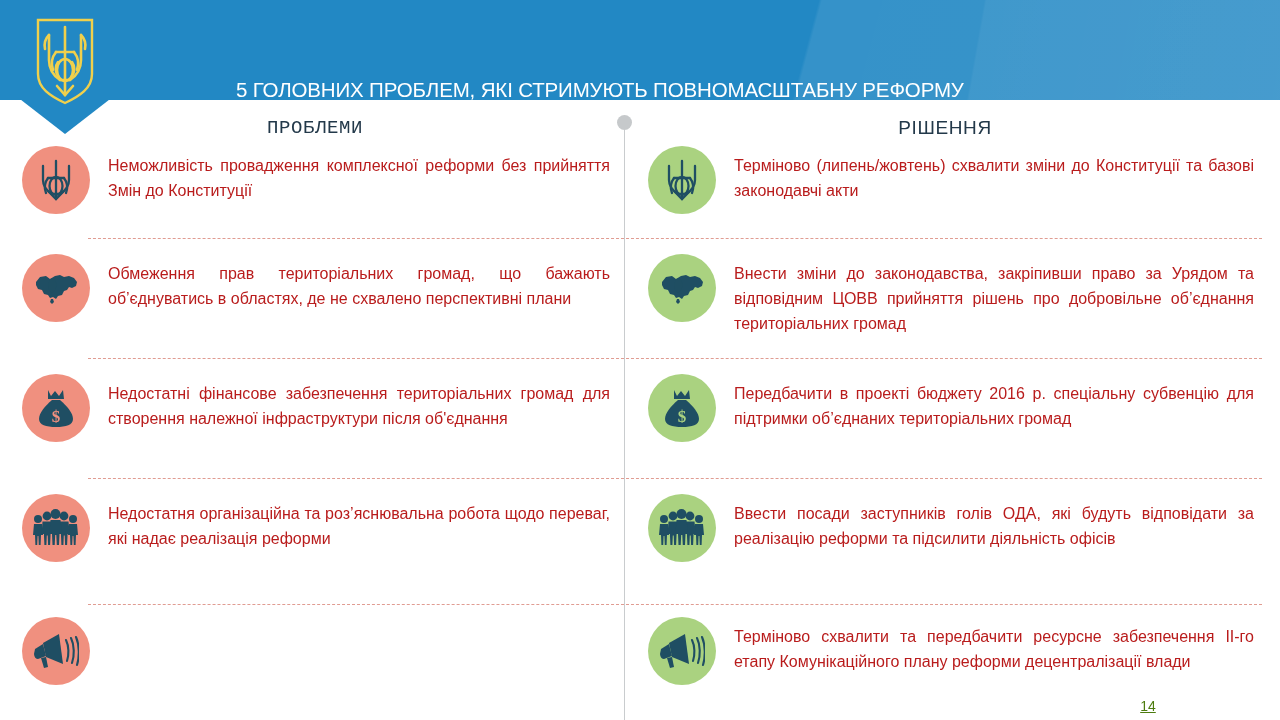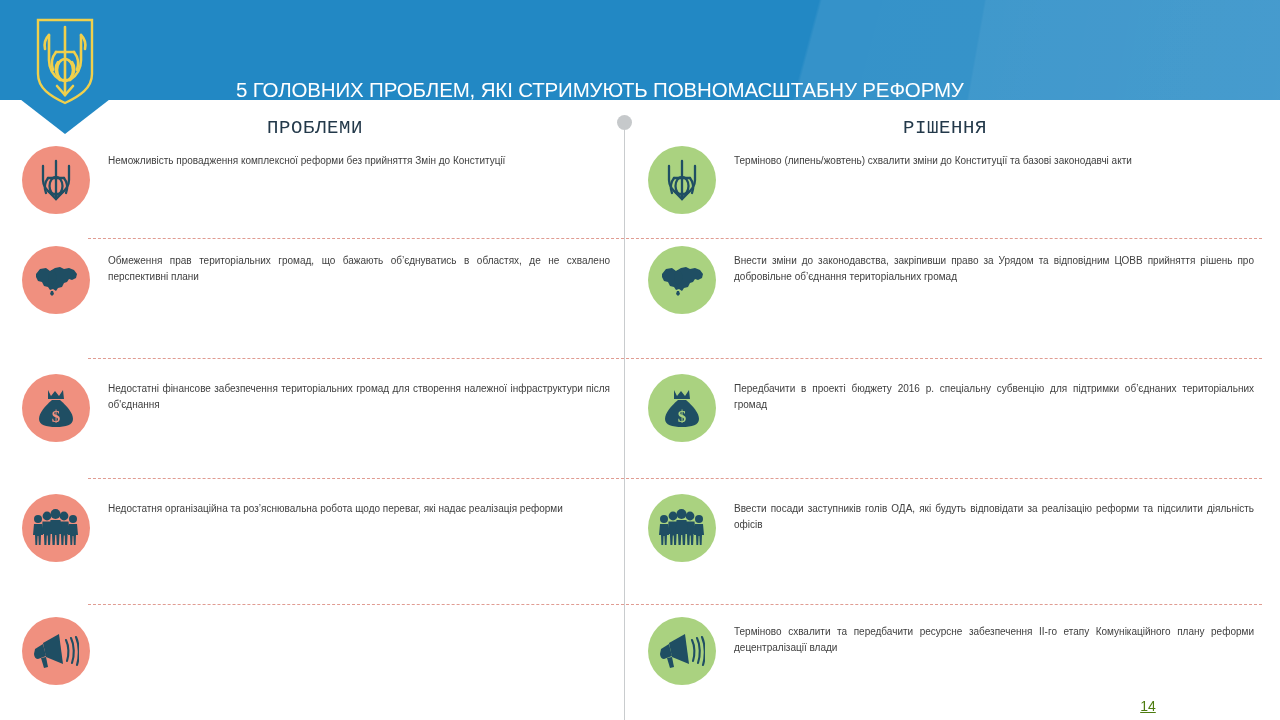--- a/index.html
+++ b/index.html
@@ -45,21 +45,21 @@
   }
 
   
   .col-title {
     position:absolute; top:112px; height:32px;
     font-size:19px; letter-spacing:0.6px;
     color:#23394a;
     display:flex; align-items:center; justify-content:center;
   }
   .col-title.left  { left:130px;  width:370px;font-family:Liberation Mono, monospace; }
-  .col-title.right { left:760px; width:370px;font-family:Liberation Mono, monospace; }
+  .col-title.right { left:760px; width:370px; }
 
   
   .center-line {
     position:absolute; left:624px; top:130px; width:1px; height:590px;
     background:#c9ccce;
   }
   .center-dot {
     position:absolute; left:617px; top:115px; width:15px; height:15px;
     border-radius:50%; background:#c6c9cb;
   }
@@ -76,23 +76,23 @@
     display:flex; align-items:center; justify-content:center;
     margin-top:2px;
   }
   .badge.prob { background:#f0907f; }
   .badge.sol  { background:#aad280; }
   .badge svg { display:block; }
 
   .txt {
     flex:1 1 auto;
     padding-left:18px;
-    font-size:10px;
+    font-size:16px;
     line-height:1.57;
-    color:#404040;
+    color:#b91c1c;
     text-align:justify;
     text-justify:inter-word;
     padding-top:9px;
     padding-right:12px;
     -webkit-hyphens:none; hyphens:none;
   }
   .txt.right { padding-right:14px; }
 
   
   .dash {
@@ -182,21 +182,21 @@
           <path d="M16 36 H24"></path>
         </g>
       </svg>
     </div>
     <div class="txt right">Терміново (липень/жовтень) схвалити зміни до Конституції та базові законодавчі акти</div>
   </div>
 </div>
 <div class="dash left" style="top:238px;"></div>
 <div class="dash right" style="top:238px;"></div>
 
-<div class="row" style="top:244px;height:96px;">
+<div class="row" style="top:252px;height:96px;">
   <div class="cell left">
     <div class="badge prob">
       <svg width="46" height="34" viewBox="0 0 46 34">
         <path fill="#1f4e63" d="M3 11 L7 6 L13 5 L17 8 L22 5 L27 4 L31 6 L36 5 L41 7 L44 11 L43 15
           L39 17 L36 16 L34 19 L31 20 L29 24 L25 25 L23 28 L20 26 L17 27 L15 24
           L11 23 L9 19 L5 18 L3 14 Z"></path>
         <path fill="#1f4e63" d="M20 28 L21 31 L19 33 L17 31 L18 28 Z"></path>
         <path fill="#1f4e63" opacity="0.55" d="M18 7 L22 9 L24 14 L22 19 L19 22 L16 19 L15 13 Z"></path>
       </svg>
     </div>

